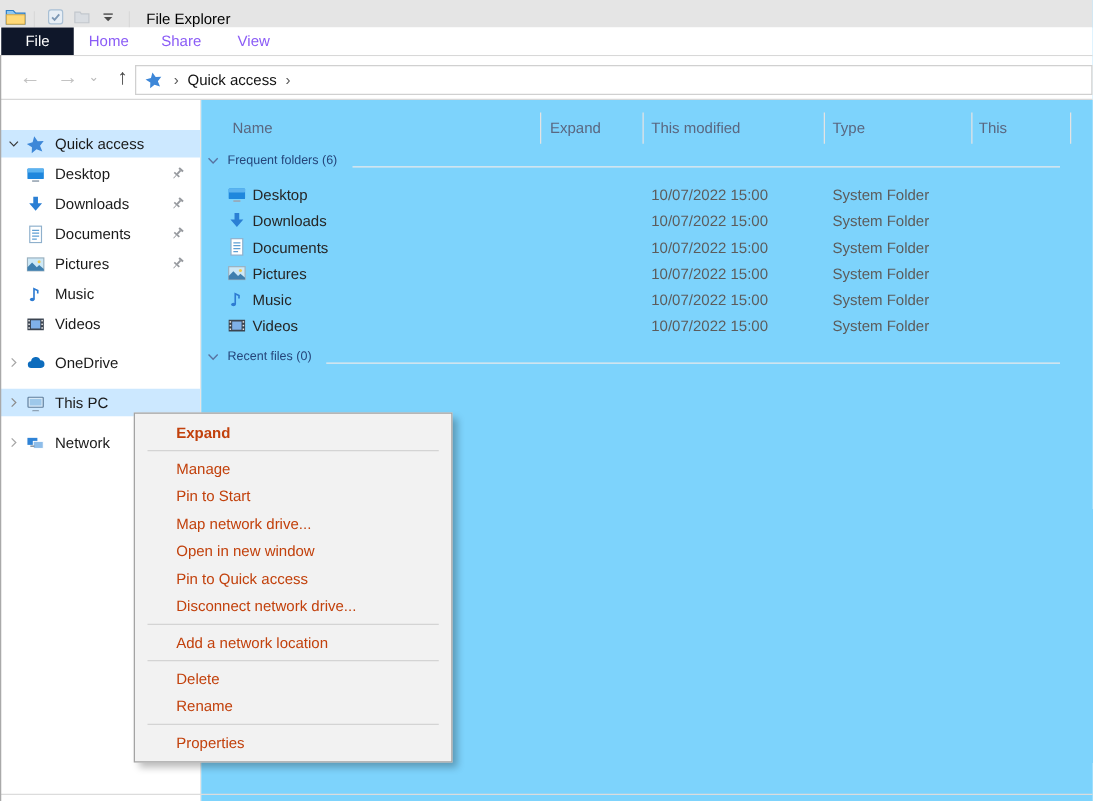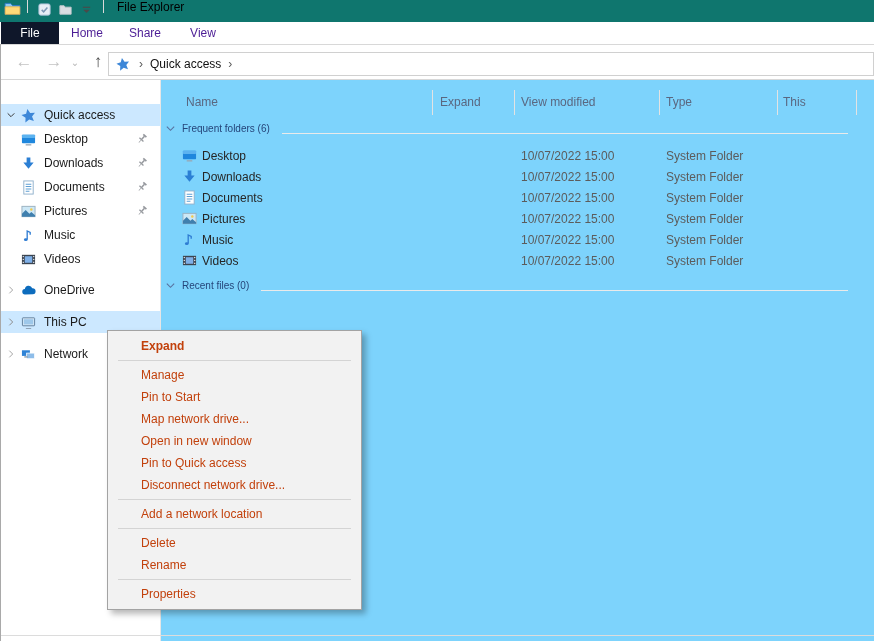--- a/index.html
+++ b/index.html
@@ -5,29 +5,29 @@
   html,body{margin:0;padding:0}
   body{
     width:874px;height:641px;position:relative;overflow:hidden;
     font-family:"Liberation Sans","DejaVu Sans",sans-serif;font-size:12px;
     background:#fff;color:#1a1a1a;
   }
   .left-border{position:absolute;left:0;top:44px;bottom:0;width:1px;background:#a9a9a9;z-index:5}
   .bottom-line{position:absolute;left:0;top:635px;width:100%;height:1px;background:#dcdcdc}
 
   
-  .titlebar{position:absolute;left:0;top:0;width:100%;height:22px;display:flex;align-items:flex-start;background:#0f766e}
+  .titlebar{position:absolute;left:0;top:0;width:100%;height:22px;display:flex;align-items:flex-end;background:#e5e5e5}
   .titlebar .logo{width:17px;height:17px;margin-left:4px;display:flex}
   .qat-sep{width:1px;height:13px;background:#d9d9d9;margin:0 6px}
   .qat-btn{width:19px;height:18px;display:flex;align-items:center;justify-content:center;margin:0 1px}
   .title-text{margin-left:7px;color:#000;font-size:12px}
 
   
   .tabs{position:absolute;left:0;top:22px;width:100%;height:22px;display:flex;border-bottom:1px solid #d8d8d8;background:#fff}
-  .tab{display:flex;align-items:center;justify-content:center;font-size:12px;color:#4c1d95;height:100%}
+  .tab{display:flex;align-items:center;justify-content:center;font-size:12px;color:#8b5cf6;height:100%}
   .tab-file{width:58px;margin-left:1px;background:#0f172a;color:#fff}
   .tab-home{width:56px}.tab-share{width:60px}.tab-view{width:56px}
 
   
   .navbar{position:absolute;left:0;top:45px;width:100%;height:34px;border-bottom:1px solid #d8d8d8;background:#fff}
   .nav-arrow{position:absolute;top:0;height:34px;display:flex;align-items:center;justify-content:center;font-size:17px}
   .nav-back{left:12px;width:24px;color:#c3c3c3}
   .nav-fwd{left:42px;width:24px;color:#c3c3c3}
   .nav-hist{left:68px;width:14px;color:#b8b8b8;font-size:10px}
   .nav-up{left:86px;width:24px;color:#4a4a4a}
@@ -293,21 +293,21 @@
       </svg>
     </span>
     <span class="slabel">Network</span>
   </div>
 </div>
 
 <div class="main">
 
   <span class="col-label" style="left:25px">Name</span>
   <span class="col-label" style="left:279px">Expand</span>
-  <span class="col-label" style="left:360px">View modified</span>
+  <span class="col-label" style="left:360px">This modified</span>
   <span class="col-label" style="left:505px">Type</span>
   <span class="col-label" style="left:622px">This</span>
   <span class="col-sep" style="left:271px"></span>
   <span class="col-sep" style="left:353px"></span>
   <span class="col-sep" style="left:498px"></span>
   <span class="col-sep" style="left:616px"></span>
   <span class="col-sep" style="left:695px"></span>
 
   <div class="group-h" style="top:43px">
     <svg viewBox="0 0 12 12" width="11" height="11">

